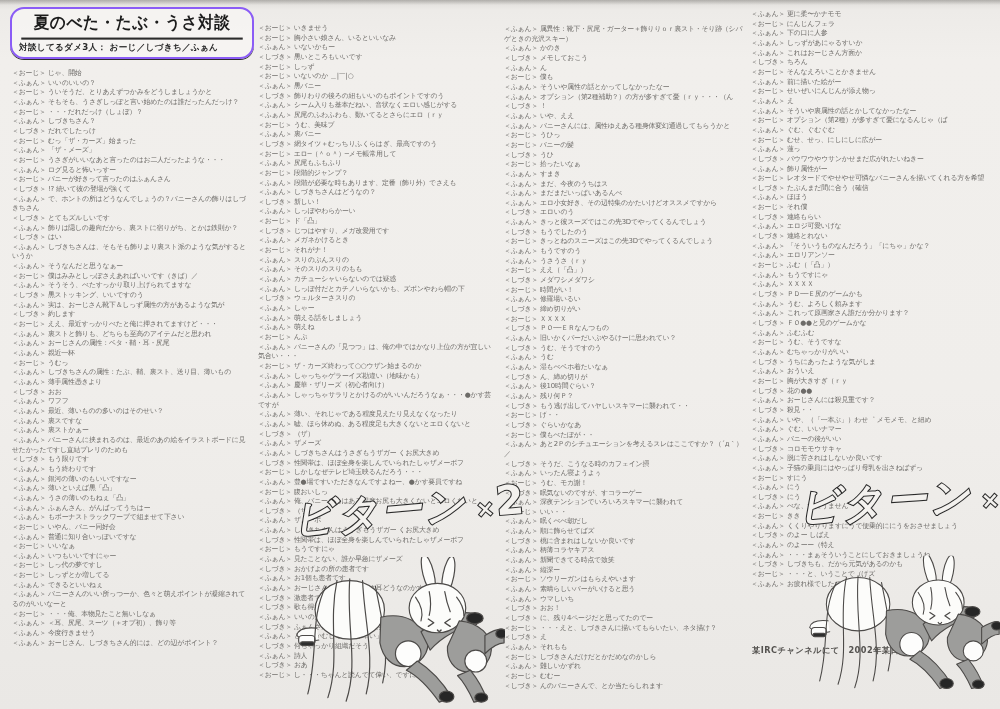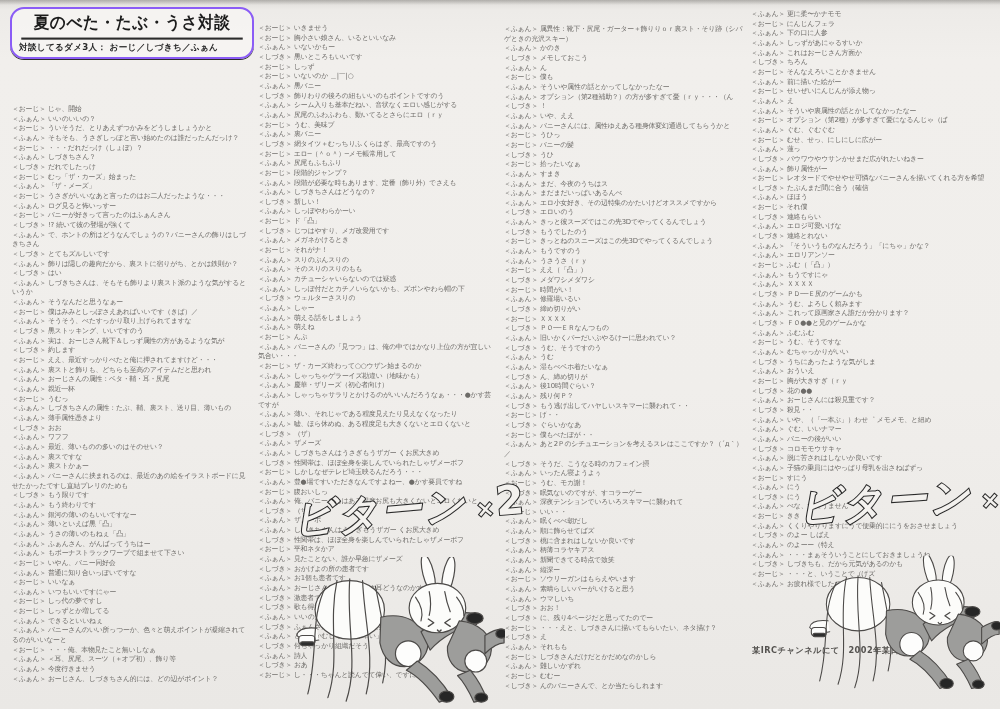--- a/index.html
+++ b/index.html
@@ -24,21 +24,21 @@
   .title-box .sub{
     font-size:8.6px;font-weight:bold;color:#2a2a2a;text-align:left;
     padding-top:3px;letter-spacing:.3px;white-space:nowrap;
   }
   
   .col{
     position:absolute;color:#6d6b68;font-size:6.9px;line-height:9.65px;
     letter-spacing:-0.2px;filter:blur(.22px);
   }
   .col .line{min-height:9.65px;}
-  #col1{left:12px;top:69px;width:240px;margin-top:36px;}
+  #col1{left:12px;top:69px;width:240px;}
   #col2{left:258px;top:24px;width:238px;}
   #col3{left:504px;top:25px;width:242px;}
   #col4{left:751px;top:10px;width:244px;}
   
   .stamp{
     position:absolute;z-index:6;white-space:nowrap;font-weight:bold;
     color:#f3f1ee;-webkit-text-stroke:2.1px #2b2b2b;paint-order:stroke fill;
     text-shadow:0 0 1px #2b2b2b;
   }
   .stamp .w{font-size:40px;letter-spacing:3px;font-style:italic;}
@@ -170,21 +170,21 @@
     <div class="line">＜ふぁん＞ しづきちさんはうさぎもうザガー くお尻大きめ</div>
     <div class="line">＜しづき＞ 性関帯は、ほぼ全身を楽しんでいられたしゃザメーボフ</div>
     <div class="line">＜おーじ＞ しかしなぜテレビ埼玉映るんだろう・・・</div>
     <div class="line">＜ふぁん＞ 豊●場ですいただきなんですよねー、●かす要員ですね</div>
     <div class="line">＜おーじ＞ 腹おいしっ</div>
     <div class="line">＜ふぁん＞ 俺、バニーさんはある程度お尻も大きくないとエロくないと</div>
     <div class="line">＜しづき＞ （ザ）</div>
     <div class="line">＜ふぁん＞ ザメーボ</div>
     <div class="line">＜ふぁん＞ しづきちさんはうさぎもうザガー くお尻大きめ</div>
     <div class="line">＜しづき＞ 性関帯は、ほぼ全身を楽しんでいられたしゃザメーボフ</div>
-    <div class="line">＜おーじ＞ 平和ネタかア</div>
+    <div class="line">＜おーじ＞ もうですにゃ</div>
     <div class="line">＜ふぁん＞ 見たことない、誰か早急にザメーズ</div>
     <div class="line">＜しづき＞ おかげよの所の患者です</div>
     <div class="line">＜ふぁん＞ お1個も患者です</div>
     <div class="line">＜ふぁん＞ おーじさんはにゃん、うさ耳どうなのかすみかい？</div>
     <div class="line">＜しづき＞ 激患者です</div>
     <div class="line">＜しづき＞ 歌も得意です</div>
     <div class="line">＜ふぁん＞ いいのだわー</div>
     <div class="line">＜しづき＞ ふぁんさんはすごくもふもふさん</div>
     <div class="line">＜ふぁん＞ というかむしろ「もふ率い」</div>
     <div class="line">＜しづき＞ 何ちゃっかり組織だそう</div>

